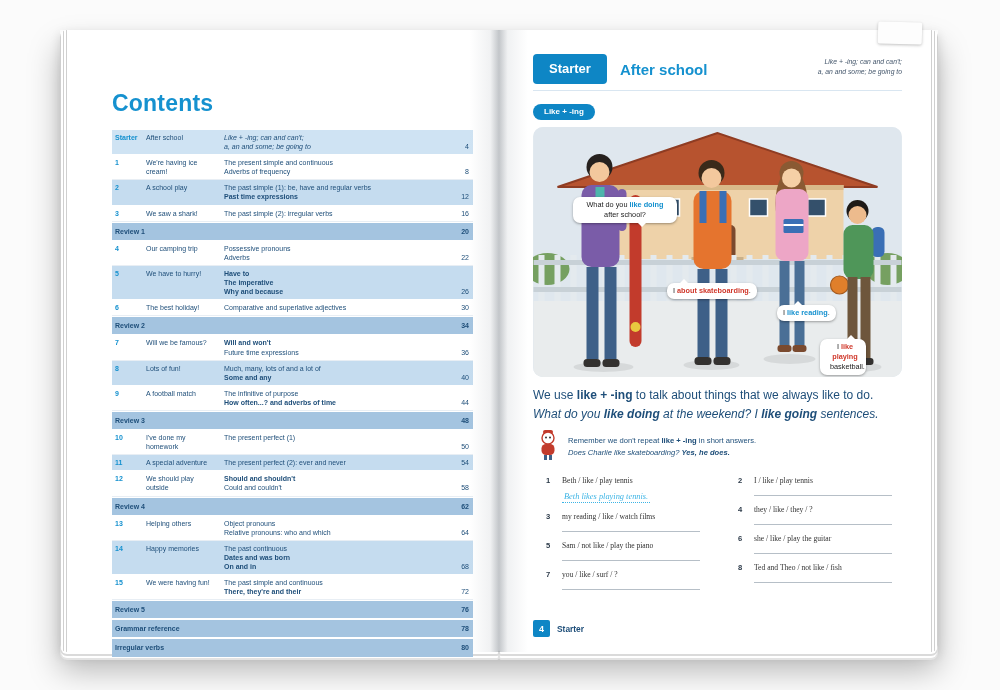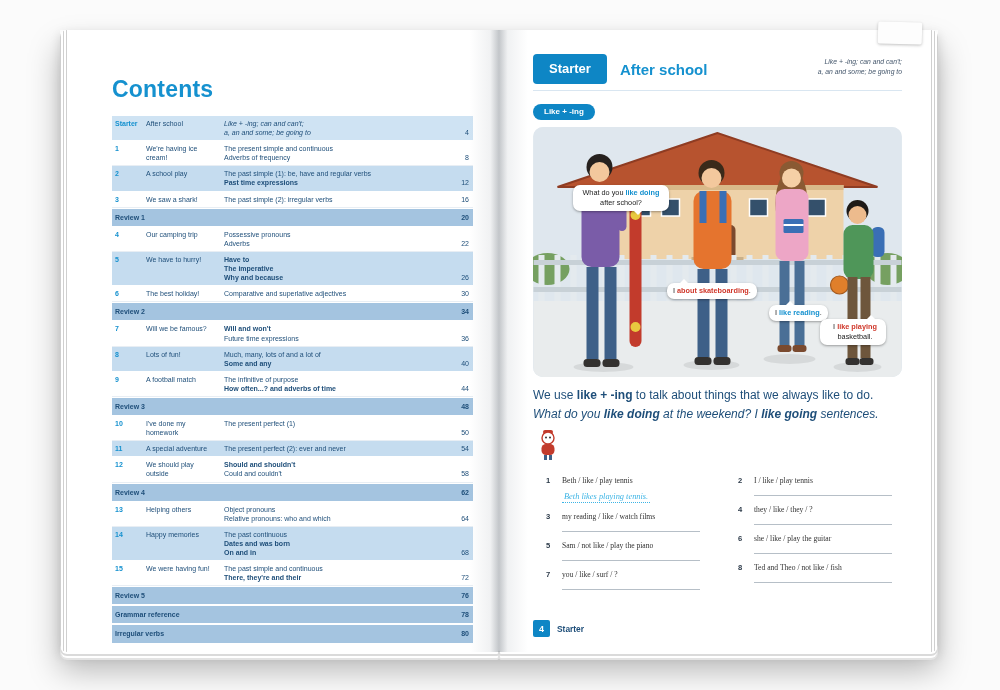--- a/index.html
+++ b/index.html
@@ -19,21 +19,21 @@
   .page-right{border-radius:2px 7px 7px 2px;}
   .page-left::before{content:''; position:absolute; left:0; top:0; bottom:0; width:7px; border-radius:7px 0 0 7px;
         background:repeating-linear-gradient(to right,#cicfcf 0 1px,#fff 1px 3px);
         background:repeating-linear-gradient(to right,#cfcfcf 0 1px,#fff 1px 3px);}
   .page-right::before{content:''; position:absolute; right:0; top:0; bottom:0; width:7px; border-radius:0 7px 7px 0;
         background:repeating-linear-gradient(to left,#cfcfcf 0 1px,#fff 1px 3px);}
   .spine{position:absolute; left:50%; top:0; bottom:0; width:58px; transform:translateX(-50%); pointer-events:none;
         background:linear-gradient(to right, rgba(255,255,255,0) 0%, rgba(110,122,134,0.10) 35%, rgba(55,66,78,0.30) 50%, rgba(110,122,134,0.10) 65%, rgba(255,255,255,0) 100%);}
 
   
-  .pl-content{position:absolute; inset:0; padding:46px 26px 20px 52px;}
+  .pl-content{position:absolute; inset:0; padding:60px 26px 20px 52px;}
   .contents-title{font-size:23px; font-weight:bold; color:var(--accent); margin-bottom:13px; letter-spacing:.2px;}
   .toc{width:100%; font-size:7px; line-height:1.3; color:var(--navy);}
   .toc-row{display:flex; align-items:flex-start; padding:3px 4px 3px 3px;}
   .toc-row.unit{background:#fff; border-bottom:1px solid #e8eef4;}
   .toc-row.unit-alt{background:var(--row_alt); border-bottom:1px solid #fff;}
   .toc-row.starter{background:var(--row_starter); border-bottom:1px solid #fff;}
   .toc-row.review{background:var(--row_review); border-top:1px solid #fff; border-bottom:1px solid #fff;
         font-weight:bold; padding:4px 4px 4px 3px;}
   .toc-num{flex:0 0 31px; color:var(--accent); font-weight:bold;}
   .toc-title{flex:0 0 78px; padding-right:6px;}
@@ -57,27 +57,27 @@
         padding:3px 11px 4px; border-radius:9px;}
 
   .scene{position:relative; margin-top:7px; height:250px; border-radius:10px; overflow:hidden; background:#e3eaf0;}
   .scene svg{display:block; width:100%; height:100%;}
   .bubble{position:absolute; background:#fff; border-radius:7px; box-shadow:0 1px 2.5px rgba(0,0,0,0.35);
         font-size:7.3px; line-height:1.35; padding:3px 6px; color:#222; text-align:center;}
   .bubble::after{content:''; position:absolute; width:0; height:0; border:5px solid transparent;}
   .bubble .hl{font-weight:bold;}
   .hl-blue{color:var(--bubble_blue);}
   .hl-red{color:var(--bubble_red);}
-  .b1{left:40px; top:58px; width:96px;}
+  .b1{left:40px; top:70px; width:104px;}
   .b1::after{border-top-color:#fff; bottom:-9px; left:62%;}
   .b2{left:134px; top:156px; white-space:nowrap;}
   .b2::after{border-bottom-color:#fff; top:-9px; left:12px;}
-  .b3{left:236px; top:178px; white-space:nowrap;}
+  .b3{left:244px; top:178px; white-space:nowrap;}
   .b3::after{border-bottom-color:#fff; top:-9px; left:16px;}
-  .b4{left:287px; top:192px; width:66px;padding-left:10px;}
+  .b4{left:287px; top:212px; width:46px;padding-left:10px;}
   .b4::after{border-bottom-color:#fff; top:-9px; right:10px;}
 
   .grammar{margin-top:9px; font-size:12px; line-height:1.55; color:var(--navy);}
   .bold{font-weight:bold;}
   .it{font-style:italic;}
 
   .tip{display:flex; gap:9px; margin-top:6px; align-items:center; padding-left:4px;}
   .tip-text{font-size:7.6px; line-height:1.55; color:var(--navy);}
 
   .exercise{margin-top:11px;}
@@ -407,20 +407,28 @@
             <svg width="22" height="32" viewBox="0 0 22 32">
               <rect x="6" y="1" width="10" height="4" rx="2" fill="#c23b2c"></rect>
               <circle cx="11" cy="9" r="6" fill="#fff" stroke="#c23b2c" stroke-width="1.4"></circle>
               <circle cx="9" cy="8.5" r="1" fill="#333"></circle>
                 <circle cx="13" cy="8.5" r="1" fill="#333"></circle>
               <rect x="4.5" y="15" width="13" height="11" rx="4.5" fill="#c23b2c"></rect>
               <rect x="7" y="26" width="3" height="5" fill="#3e6088"></rect>
               <rect x="12" y="26" width="3" height="5" fill="#3e6088"></rect>
             </svg>
           </span>
+          <div class="tip-text">
+            <div>
+              <span>Remember we don't repeat </span><span class="bold">like + -ing</span><span> in short answers.</span>
+            </div>
+            <div class="it">
+              <span>Does Charlie like skateboarding? </span><span class="bold">Yes, he does.</span>
+            </div>
+          </div>
         </div>
 
         <div class="exercise">
           <div class="ex-cols">
             <div class="ex-col">
                 <div class="ex-item">
                   <span class="ex-num">1</span>
                   <div class="ex-body"><div class="ex-text">Beth / like / play tennis</div><div class="ex-answer">Beth likes playing tennis.</div></div>
                 </div>
                 <div class="ex-item">

